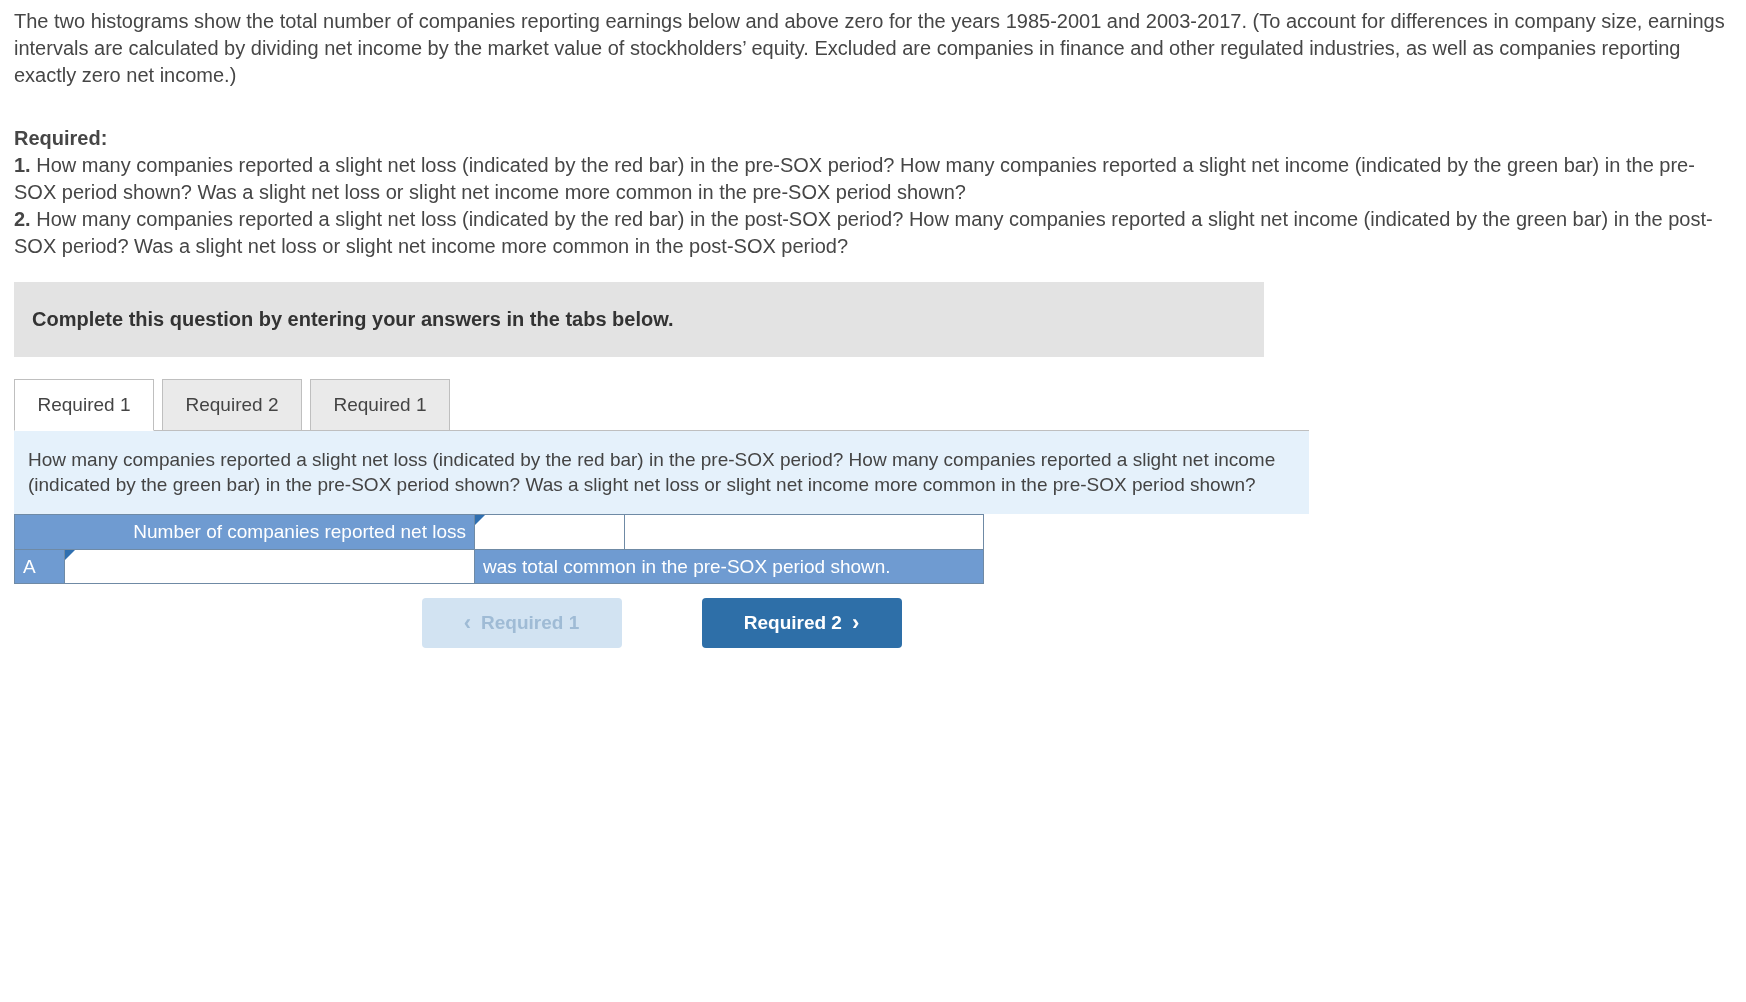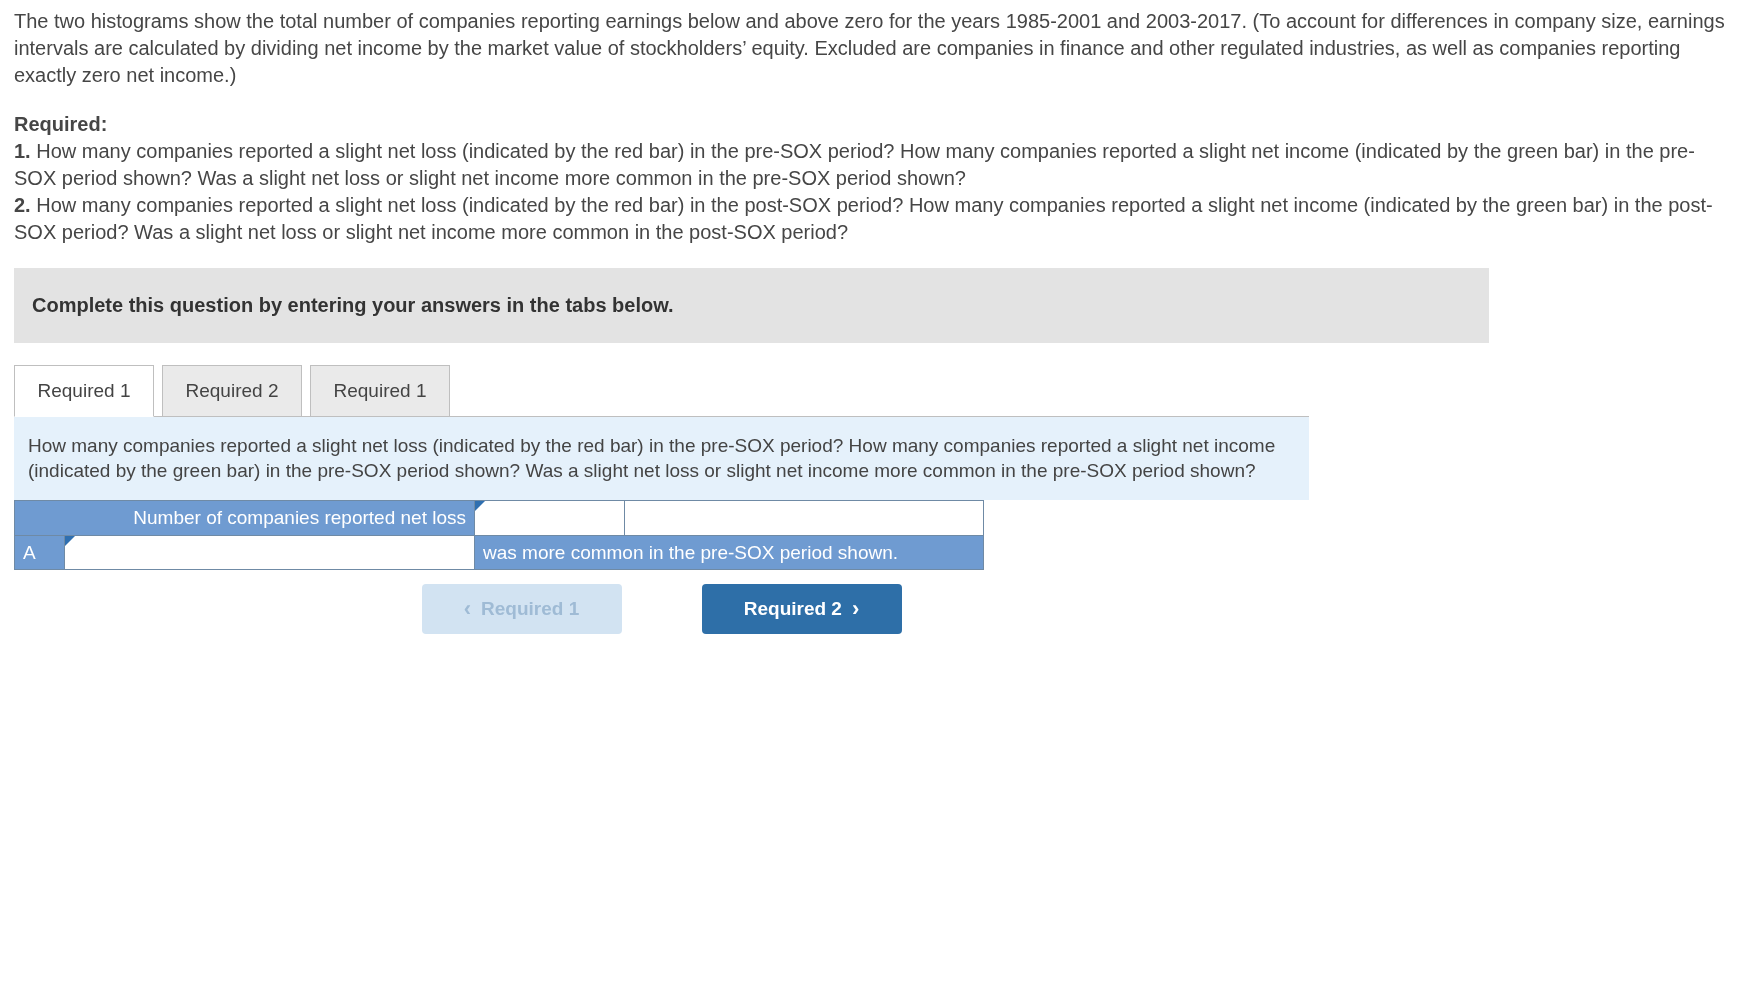--- a/index.html
+++ b/index.html
@@ -5,31 +5,31 @@
   * { box-sizing: border-box; }
   body {
     margin: 0;
     padding: 8px 14px;
     font-family: Arial, Helvetica, sans-serif;
     font-size: 20px;
     color: #464646;
     line-height: 1.35;
     background: #fff;
   }
-  .intro { margin-bottom: 22px; }
+  .intro { margin-bottom: 36px; }
   .required-block { margin-bottom: 22px; }
   .req-heading { font-weight: bold; }
   .q-num { font-weight: bold; }
   .instruction-bar {
     background: #e3e3e3;
     padding: 24px 18px;
     font-weight: bold;
     color: #333;
     margin-bottom: 22px;
-    width: 1475px;
+    width: 1250px;
     max-width: 100%;
   }
   .tabs-row { display: flex; gap: 8px; margin-bottom: 0; }
   .tab {
     border: 1px solid #bfbfbf;
     background: #eaeaea;
     padding: 12px 18px;
     min-width: 140px;
     text-align: center;
     font-size: 19px;
@@ -131,21 +131,21 @@
 <table class="answer-table">
   <tbody>
       <tr>
     <td class="lbl-cell" colspan="2">Number of companies reported net loss</td>
     <td class="input-cell"><span class="tri"></span><span></span></td>
     <td class="rest-cell"></td>
   </tr>
   <tr>
     <td class="lbl-cell-a">A</td>
     <td class="dd-cell"><span class="tri"></span><span></span></td>
-    <td class="tail-cell" colspan="2">was more common in the pre-SOX period shown.</td>
+    <td class="tail-cell" colspan="2">was total common in the pre-SOX period shown.</td>
   </tr>
 </tbody>
   </table>
 
 <div class="nav-row">
   <div class="nav-btn nav-prev">
     <span class="chev">‹</span>
     <span>Required 1</span>
   </div>
   <div class="nav-btn nav-next">

